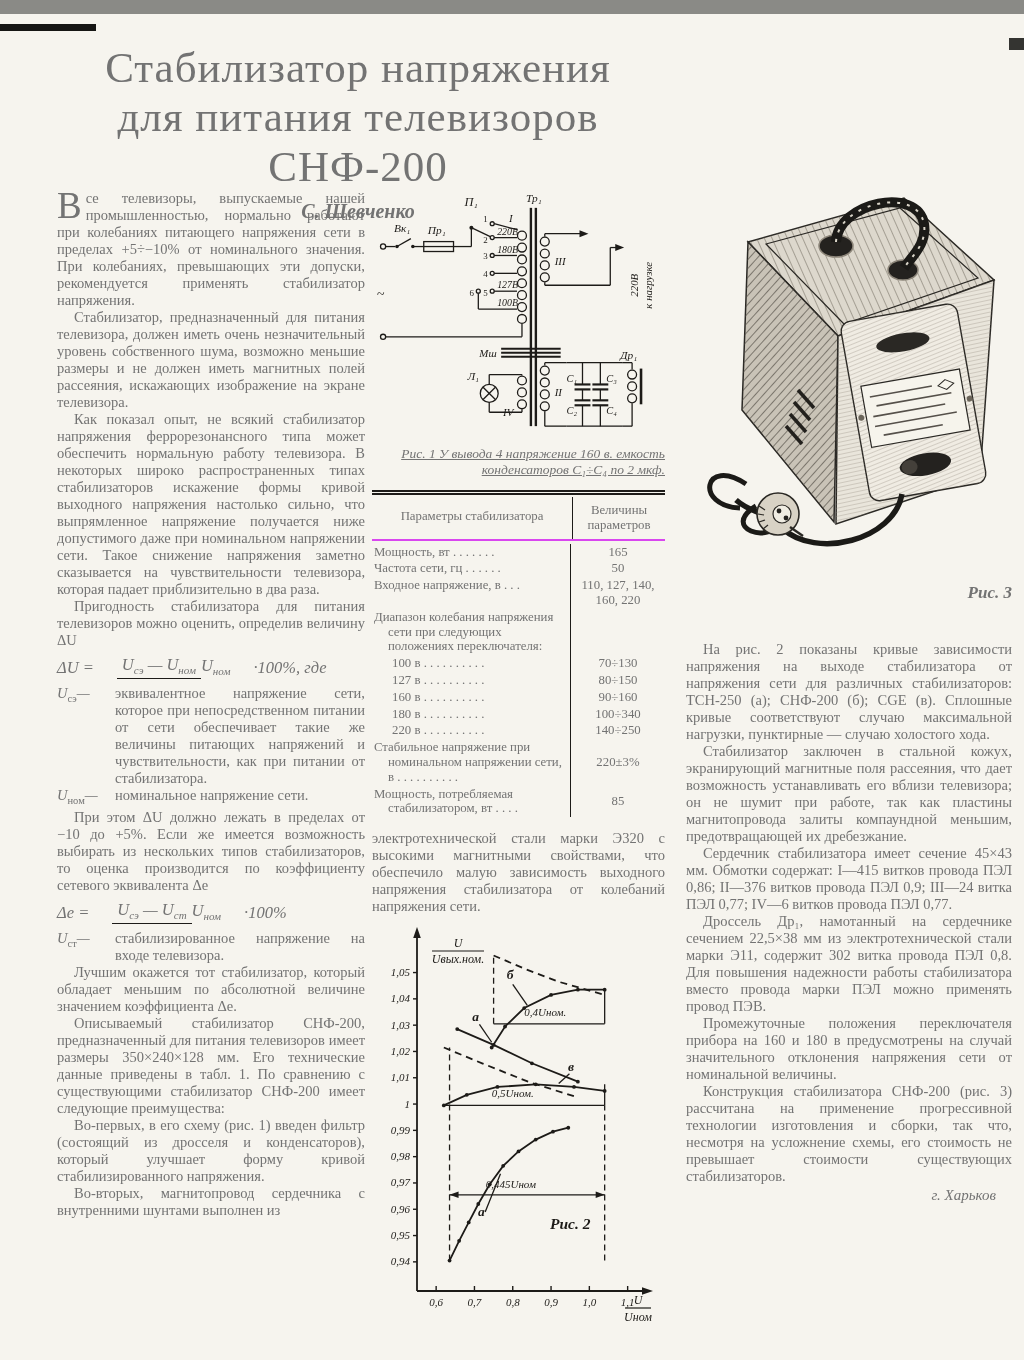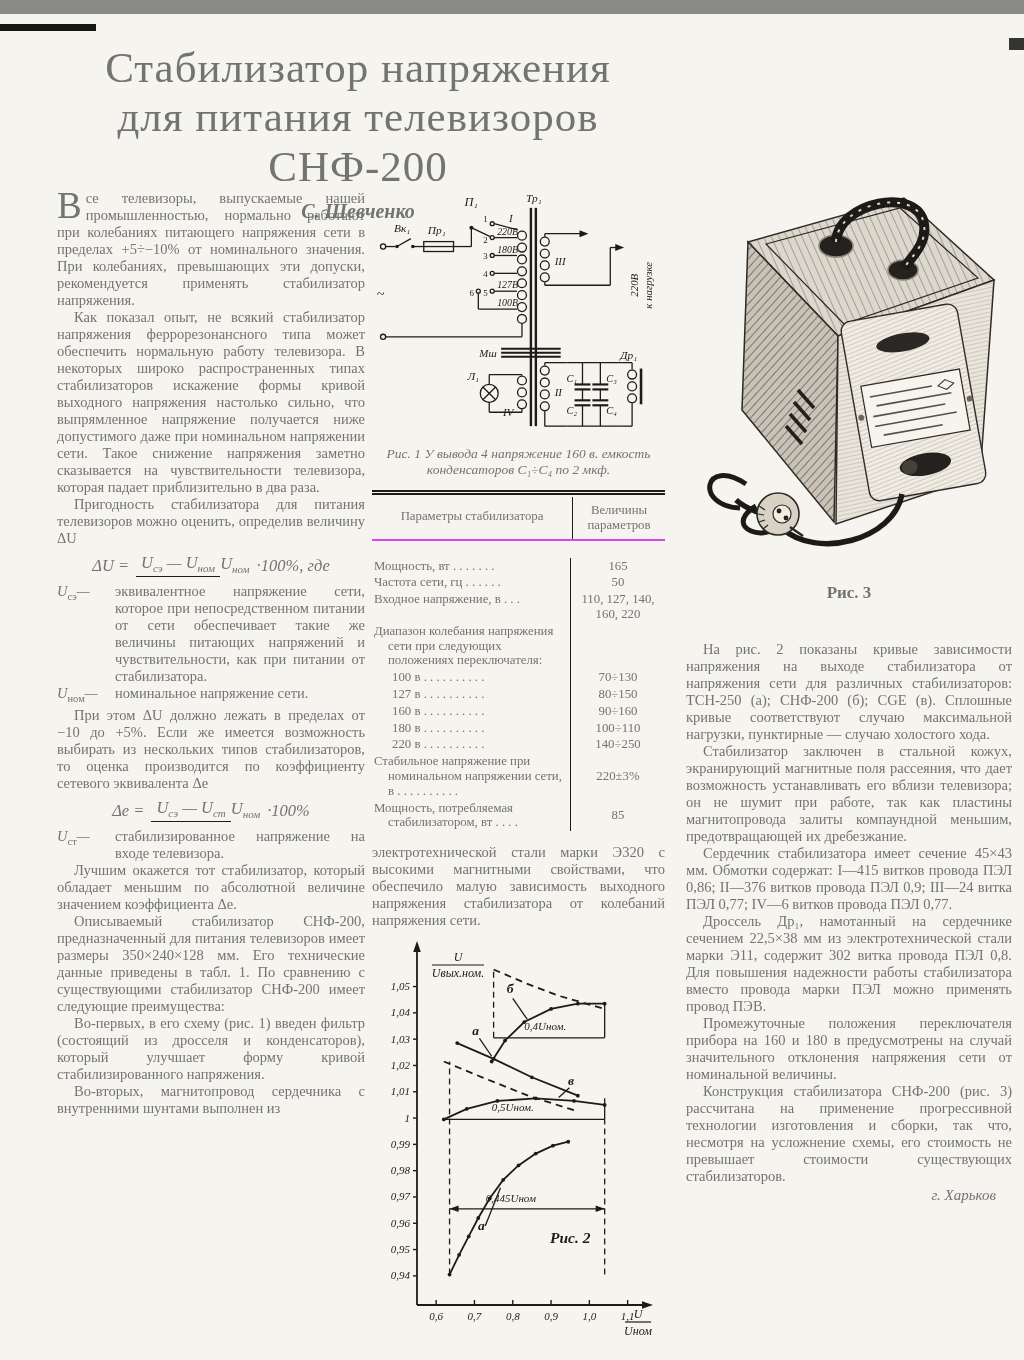--- a/index.html
+++ b/index.html
@@ -21,73 +21,74 @@
 
   p{margin:0;text-indent:17px;}
   p.noindent{text-indent:0;}
   .dropcap{float:left;font-size:37px;line-height:29px;padding:1px 4px 0 0;}
 
   .def{display:flex;margin:0;}
   .def-term{flex:none;width:58px;font-style:italic;}
   .def-term sub{font-style:normal;font-size:10.5px;}
   .def-body{flex:1;text-align:justify;}
 
-  .formula{display:flex;justify-content:center;align-items:center;gap:7px;margin:7px 0 6px;
+  .formula{display:flex;justify-content:flex-start;align-items:center;gap:23px;margin:7px 0 6px;
            font-size:16.5px;font-style:italic;}
   .formula sub{font-size:11px;}
   .frac{display:inline-flex;flex-direction:row;text-align:center;line-height:1.15;}
   .frac .num{border-bottom:1.4px solid #1d1b18;padding:0 5px 1px;}
   .frac .den{padding-top:1px;}
   .f-rhs{font-style:italic;}
 
   
   .fig1 svg{display:block;}
-  .fig1-caption{font-style:italic;font-size:13.5px;line-height:16px;margin-top:4px;text-align:center;}
+  .fig1-caption{font-style:italic;font-size:13.5px;line-height:16px;margin-top:4px;text-align:right;text-decoration:underline;}
 
   
   .ptable{margin-top:12px;border-top:5px double #1d1b18;font-size:12.8px;line-height:14.8px;text-align:left;}
   .t-head{display:flex;border-bottom:2px solid #d946ef;margin-top:2px;}
   .t-h1{flex:1;border-right:1.5px solid #1d1b18;text-align:center;padding:12px 4px;}
   .t-h2{width:88px;text-align:center;padding:6px 2px;display:flex;align-items:center;justify-content:center;}
   .t-row{display:flex;}
   .t-label{flex:1;border-right:1.5px solid #1d1b18;padding:1px 4px 1px 16px;text-indent:-14px;}
   .t-row.indent .t-label{padding-left:34px;}
   .t-value{width:88px;text-align:center;padding:1px 3px;display:flex;align-items:center;justify-content:center;}
-  .t-body{padding-top:17px;padding-bottom:3px;}
+  .t-body{padding-top:3px;padding-bottom:3px;}
 
   .mid-cont{margin-top:10px;}
 
   
   .fig2{margin-top:8px;}
   .ch-tick{font-size:11px;font-style:italic;}
   .ch-letter{font-size:13.5px;font-style:italic;font-weight:bold;}
   .ch-ann{font-size:11px;font-style:italic;}
   .ch-caption{font-size:15.5px;font-style:italic;font-weight:bold;}
   .ch-axis-label{font-size:12px;font-style:italic;}
 
   
-  .fig3-caption{text-align:center;font-size:17px;font-weight:bold;margin:4px 0 0;}
+  .fig3-caption{text-align:right;font-size:17px;font-weight:bold;font-style:italic;margin:4px 0 0;}
   .right-text{margin-top:40px;}
   .signature{text-align:right;font-style:italic;font-size:15px;padding-right:16px;margin-top:2px;}
 </style>
 </head>
 <body>
 
 <div class="page">
   <div class="mark-tl"></div>
   <div class="mark-tr"></div>
 
   <div class="header">
     <div class="title1">Стабилизатор напряжения</div>
     <div class="title2">для питания телевизоров СНФ-200</div>
     <div class="author">С. Шевченко</div>
   </div>
 
   <div class="col col-left">
     <p class="noindent"><span class="dropcap">В</span><span>се телевизоры, выпускаемые нашей промышленностью, нормально работают при колебаниях питающего напряжения сети в пределах +5÷−10% от номинального значения. При колебаниях, превышающих эти допуски, рекомендуется применять стабилизатор напряжения.</span></p>
+    <p>Стабилизатор, предназначенный для питания телевизора, должен иметь очень незначительный уровень собственного шума, возможно меньшие размеры и не должен иметь магнитных полей рассеяния, искажающих изображение на экране телевизора.</p>
     <p>Как показал опыт, не всякий стабилизатор напряжения феррорезонансного типа может обеспечить нормальную работу телевизора. В некоторых широко распространенных типах стабилизаторов искажение формы кривой выходного напряжения настолько сильно, что выпрямленное напряжение получается ниже допустимого даже при номинальном напряжении сети. Такое снижение напряжения заметно сказывается на чувствительности телевизора, которая падает приблизительно в два раза.</p>
     <p>Пригодность стабилизатора для питания телевизоров можно оценить, определив величину ΔU</p>
 
     <div class="formula">
       <span>ΔU =</span>
       <span class="frac">
         <span class="num"><span>U</span><sub>сэ</sub><span> — U</span><sub>ном</sub></span>
         <span class="den"><span>U</span><sub>ном</sub></span>
       </span>
       <span class="f-rhs">·100%, где</span>
@@ -299,21 +300,21 @@
           <div class="t-row indent">
             <div class="t-label">127 в . . . . . . . . . .</div>
             <div class="t-value">80÷150</div>
           </div>
           <div class="t-row indent">
             <div class="t-label">160 в . . . . . . . . . .</div>
             <div class="t-value">90÷160</div>
           </div>
           <div class="t-row indent">
             <div class="t-label">180 в . . . . . . . . . .</div>
-            <div class="t-value">100÷110</div>
+            <div class="t-value">100÷340</div>
           </div>
           <div class="t-row indent">
             <div class="t-label">220 в . . . . . . . . . .</div>
             <div class="t-value">140÷250</div>
           </div>
           <div class="t-row">
             <div class="t-label">Стабильное напряжение при номинальном напряжении сети, в . . . . . . . . . .</div>
             <div class="t-value">220±3%</div>
           </div>
           <div class="t-row">

